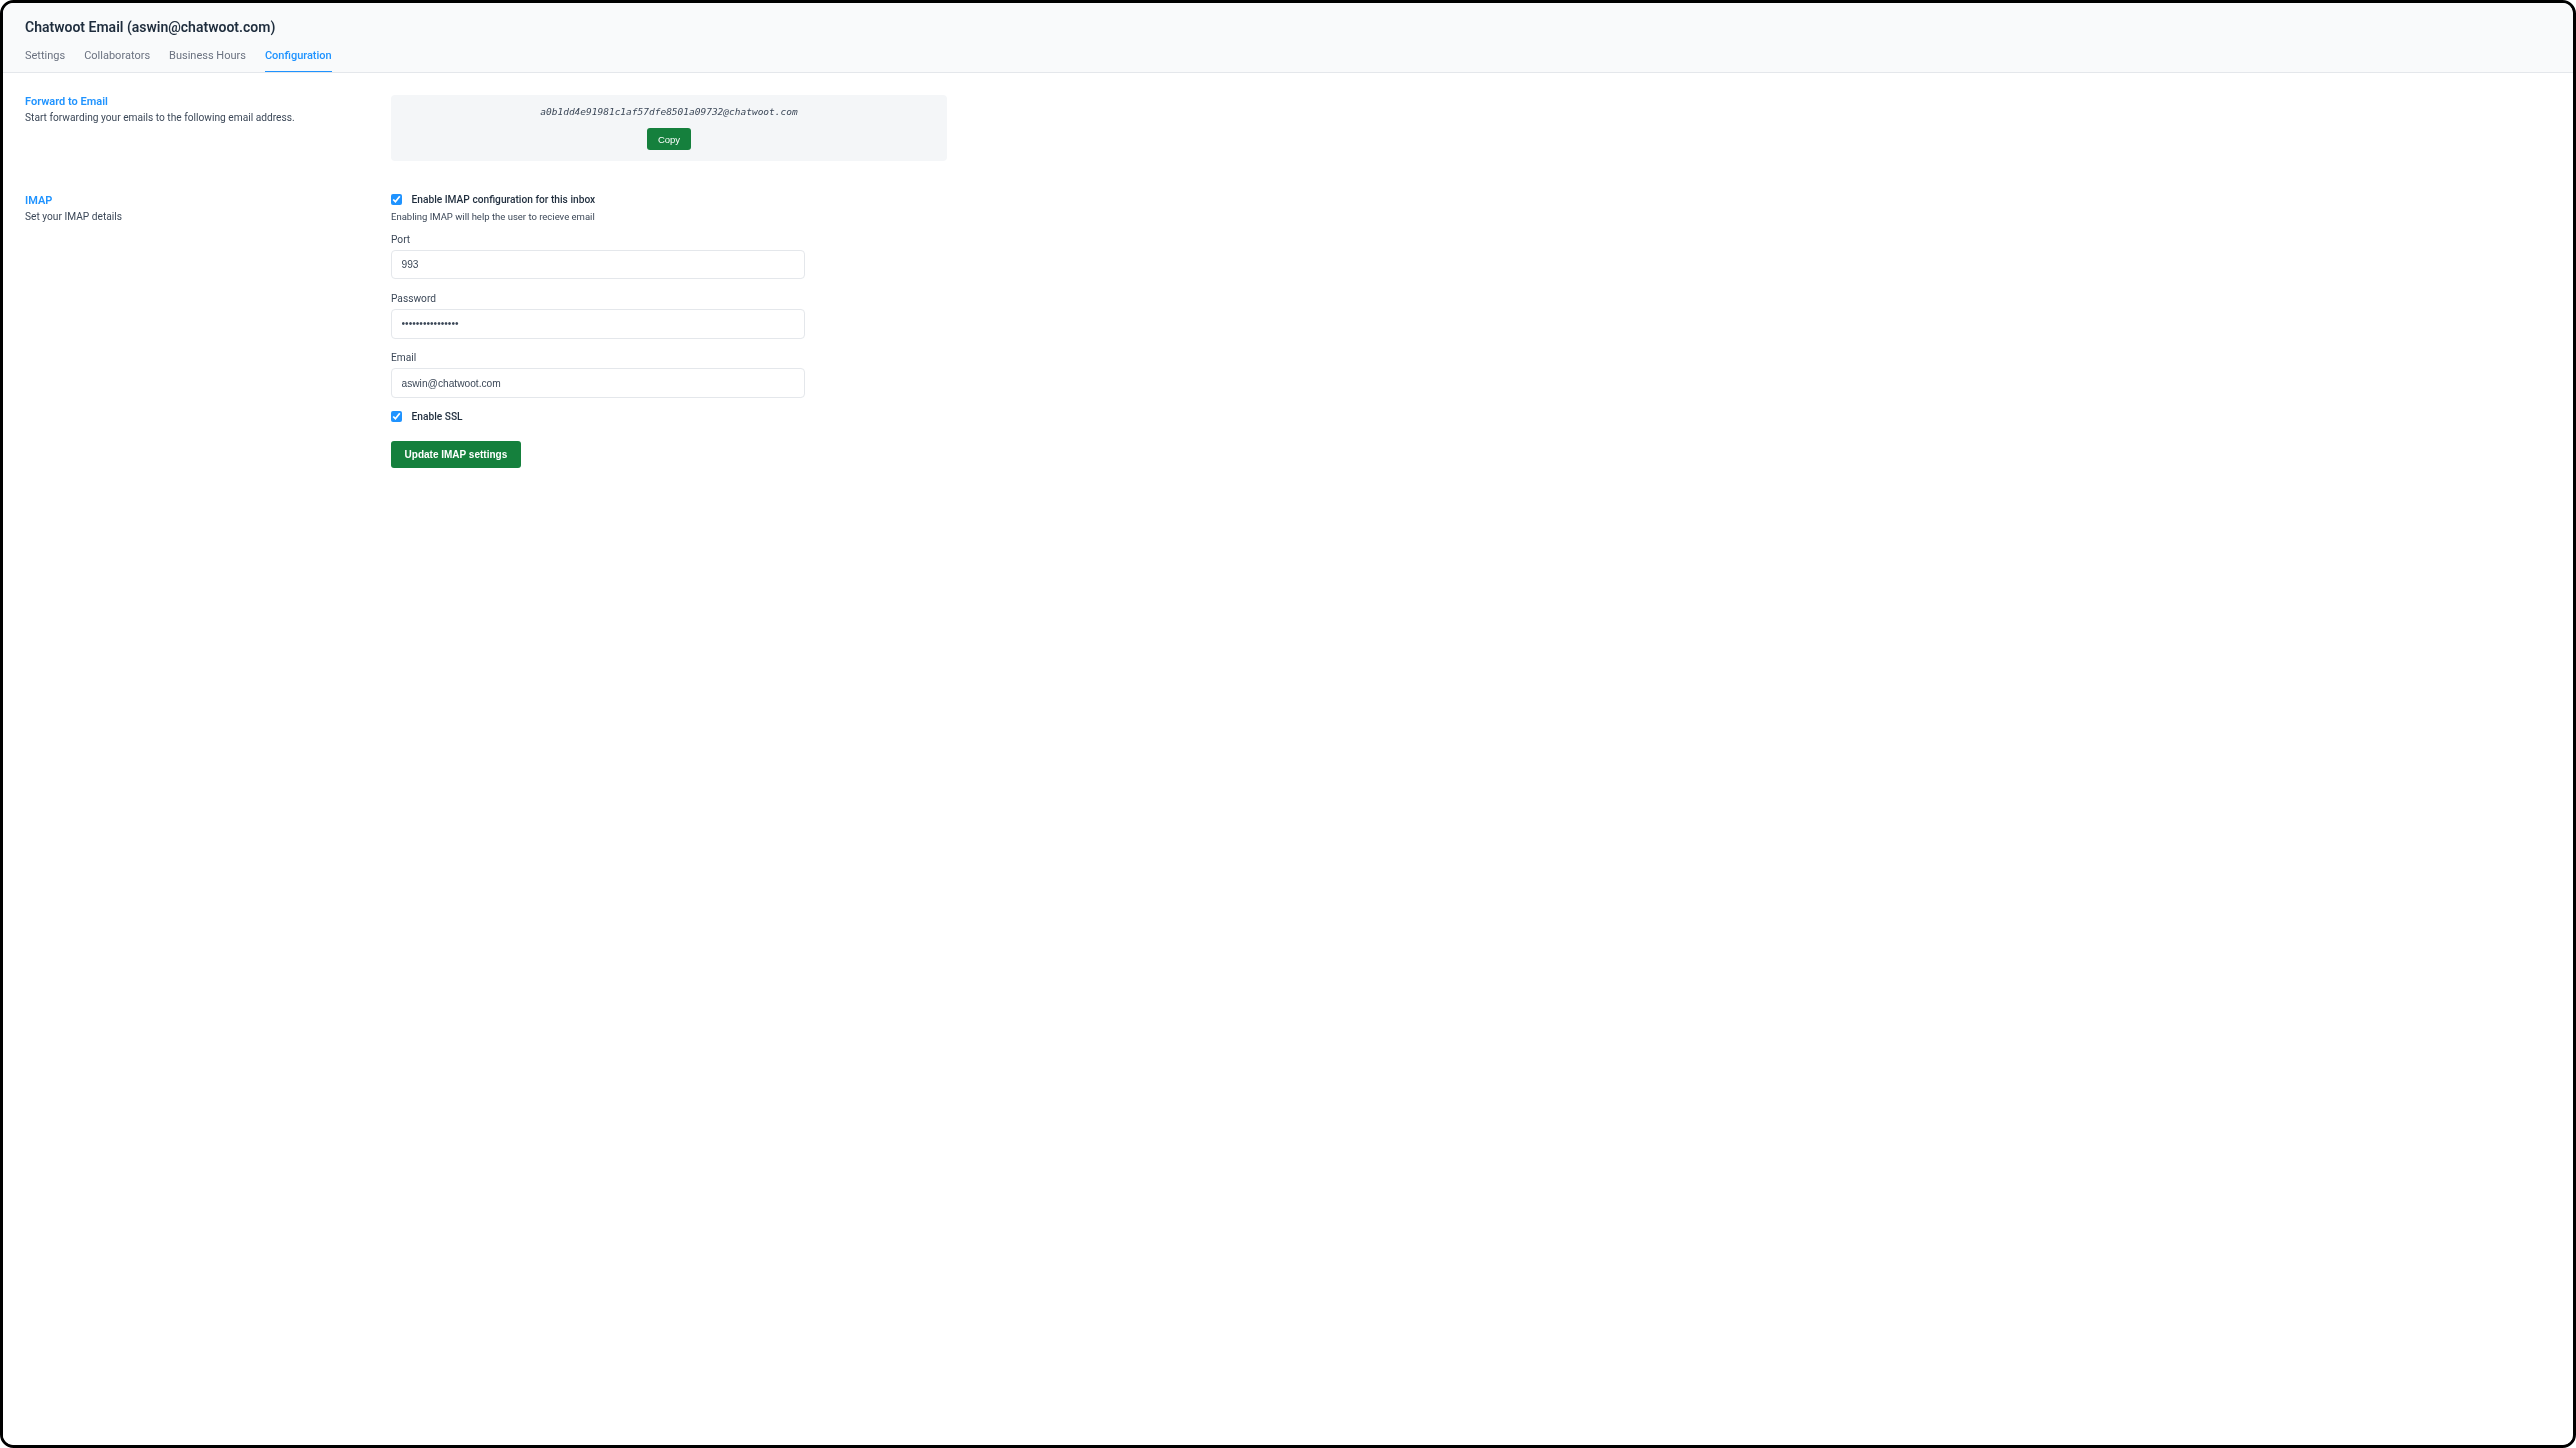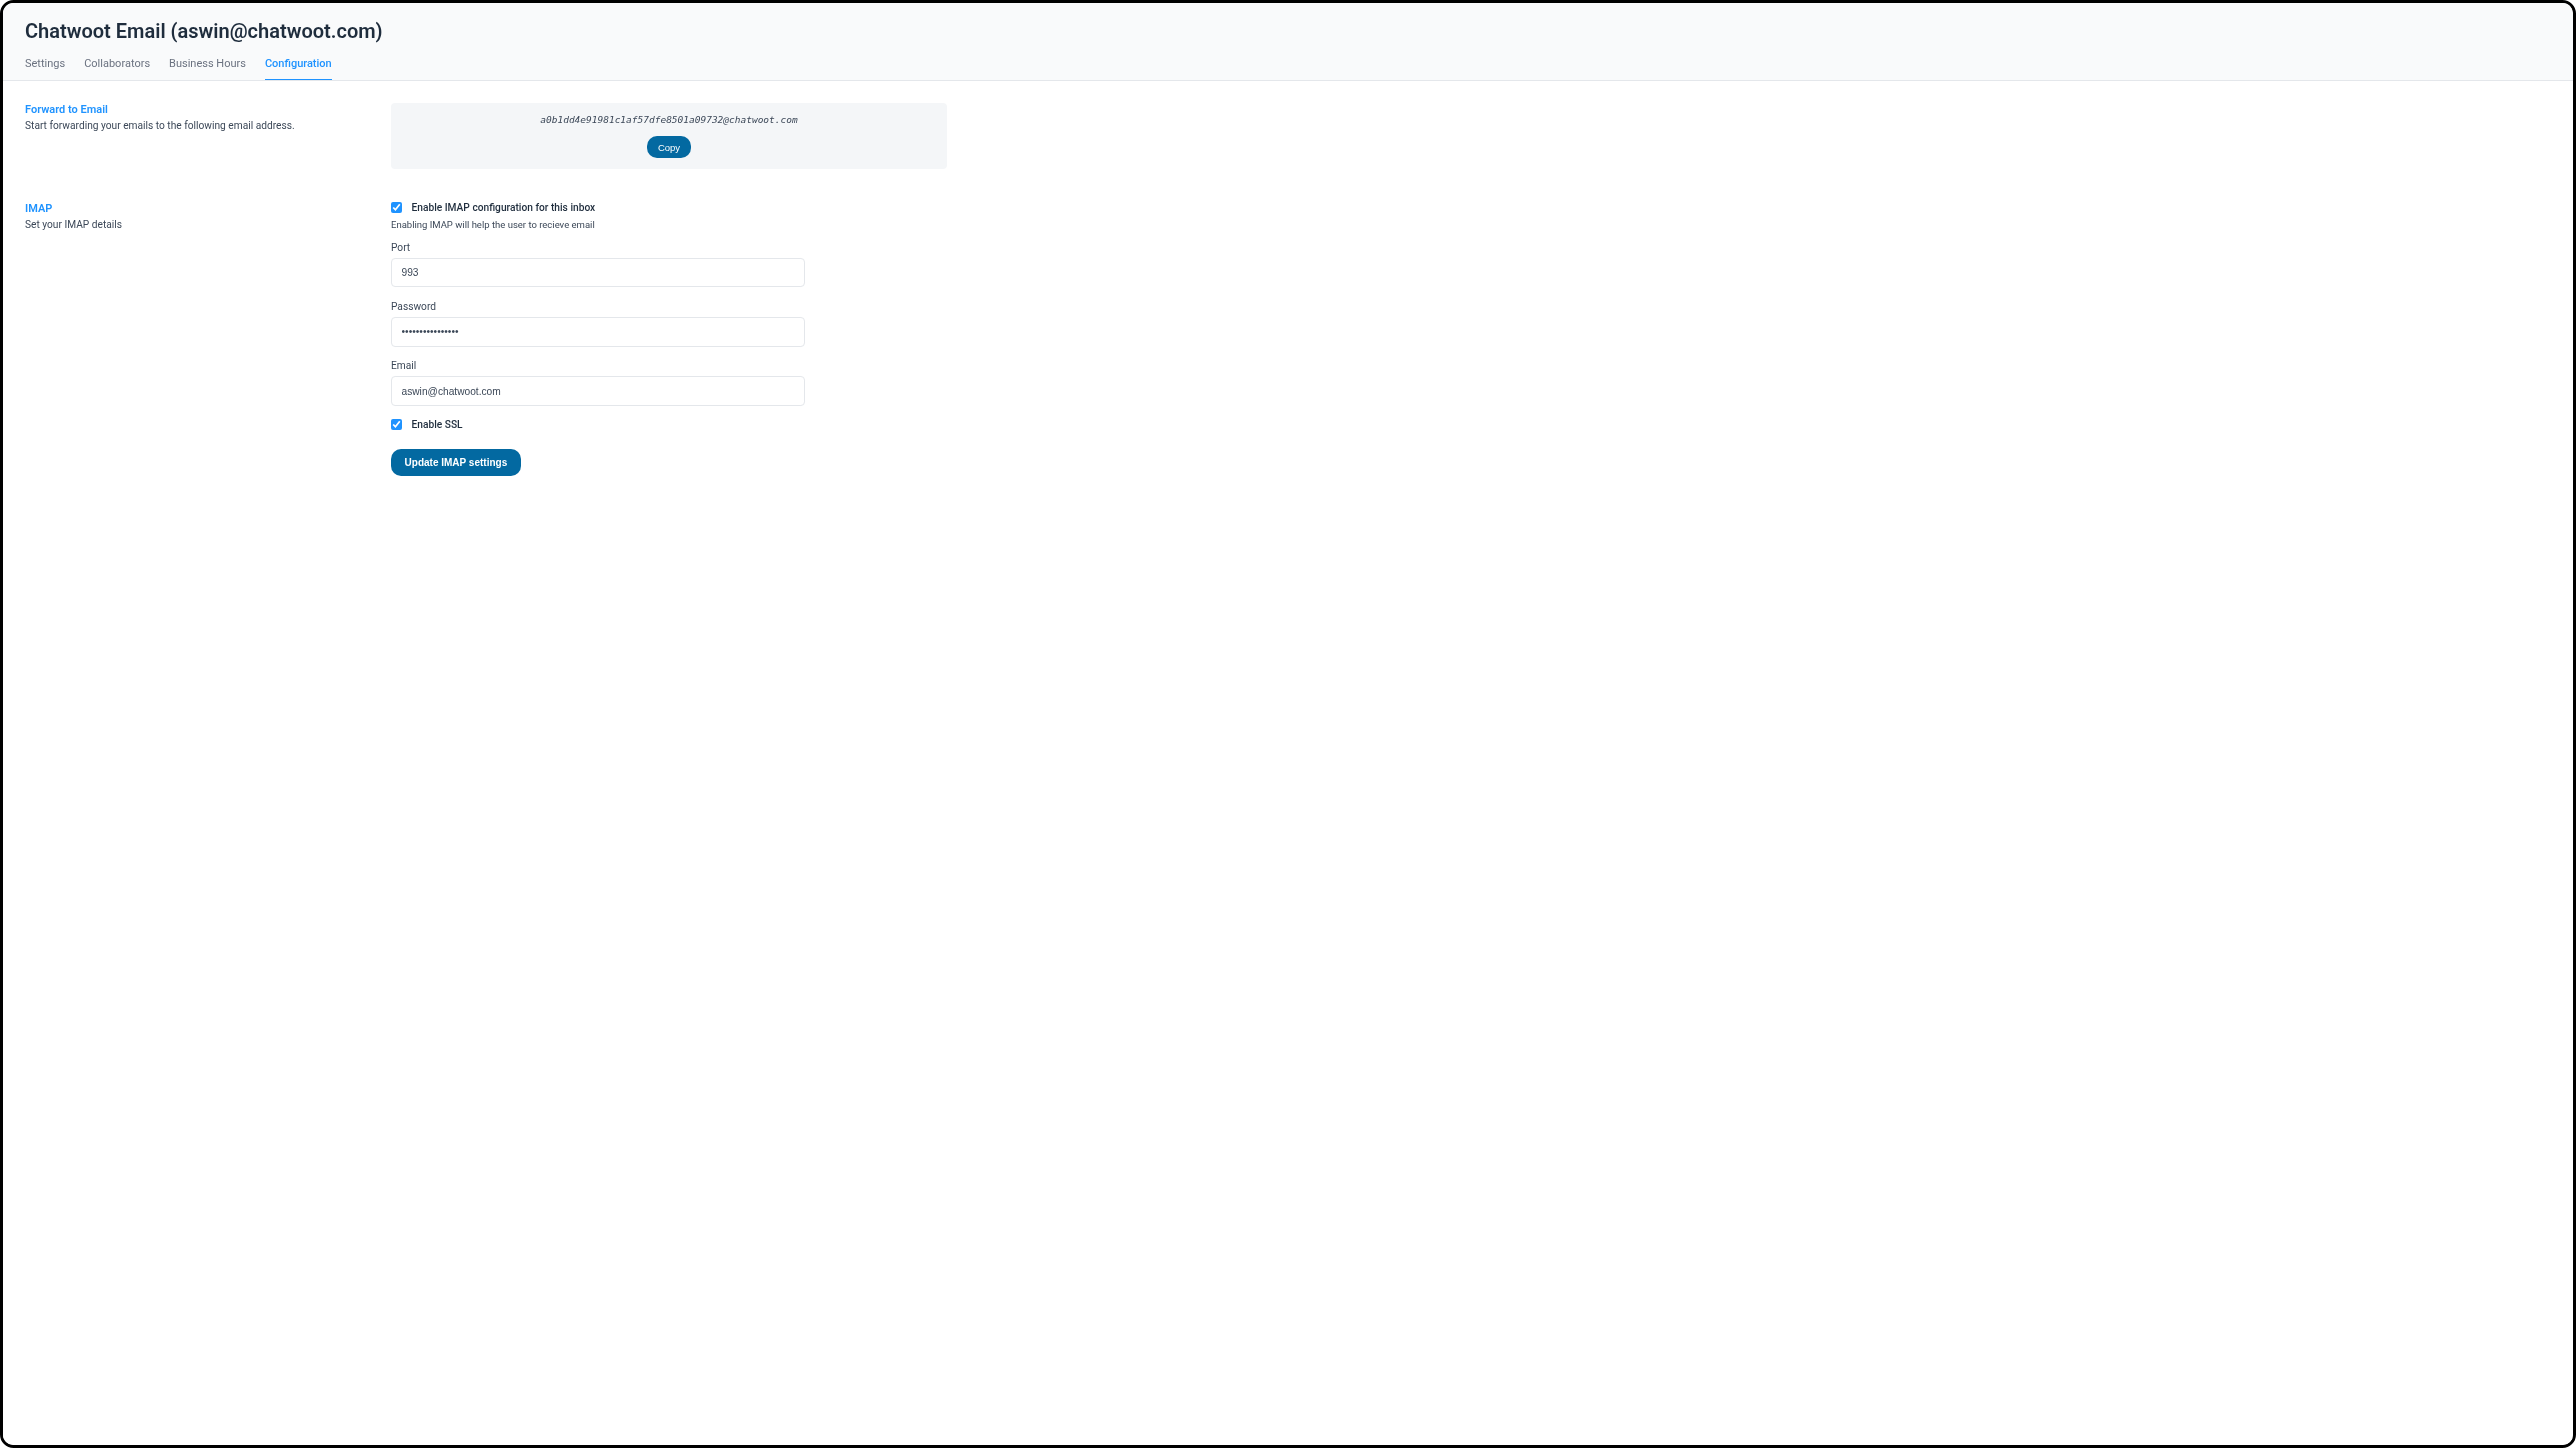--- a/index.html
+++ b/index.html
@@ -20,21 +20,21 @@
       min-height: 100vh;
       display: flex;
       flex-direction: column;
     }
     .header {
       background: #f9fafb;
       border-bottom: 0.7px solid #e4e7eb;
       padding: 16.3px 22px 0 22px;
     }
     .page-title {
-      font-size: 20px;
+      font-size: 14px;
       font-weight: 600;
       color: #1f2d3d;
       margin-bottom: 13.6px;
     }
     .tabs {
       display: flex;
       gap: 19px;
     }
     .tab {
       font-size: 11px;
@@ -86,24 +86,24 @@
       gap: 11px;
       flex-direction: column;
     }
     .forward-email {
       font-family: ui-monospace, SFMono-Regular, Menlo, Monaco, Consolas, monospace;
       font-size: 9.5px;
       color: #3c4858;
       font-style: italic;
     }
     .btn {
-      background: #0369a1;
+      background: #15803d;
       color: #fff;
       border: none;
-      border-radius: 10px;
+      border-radius: 3px;
       padding: 5.4px 11px;
       font-size: 9.5px;
       font-weight: 500;
       cursor: pointer;
     }
     .btn-lg {
       padding: 8.1px 13.6px;
       font-size: 10px;
       font-weight: bold;
     }

